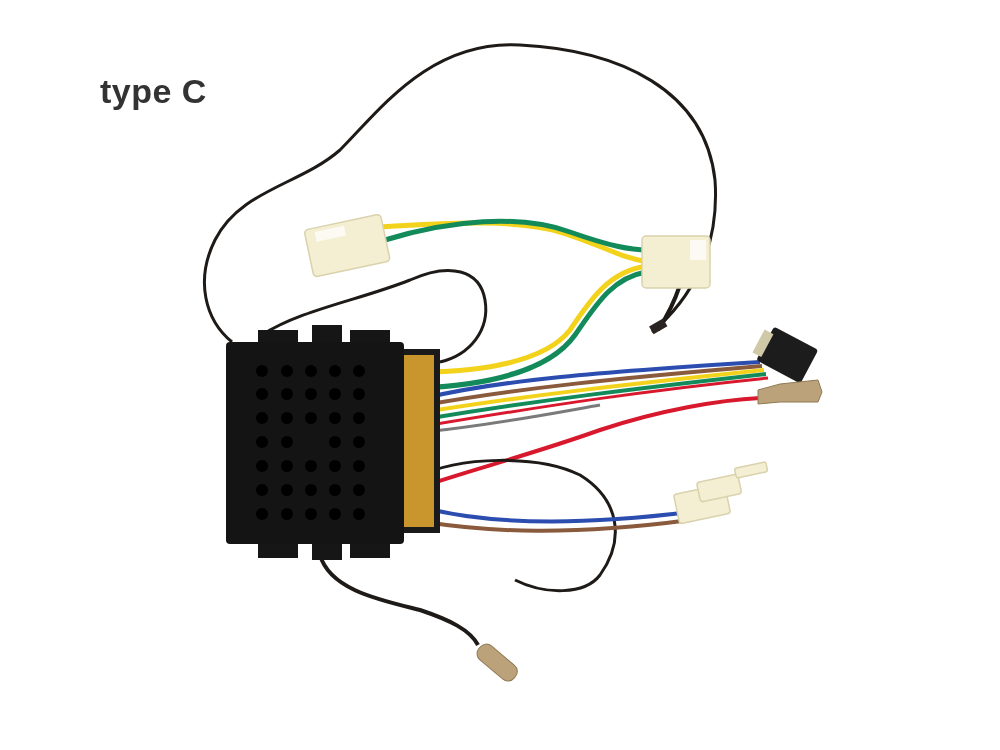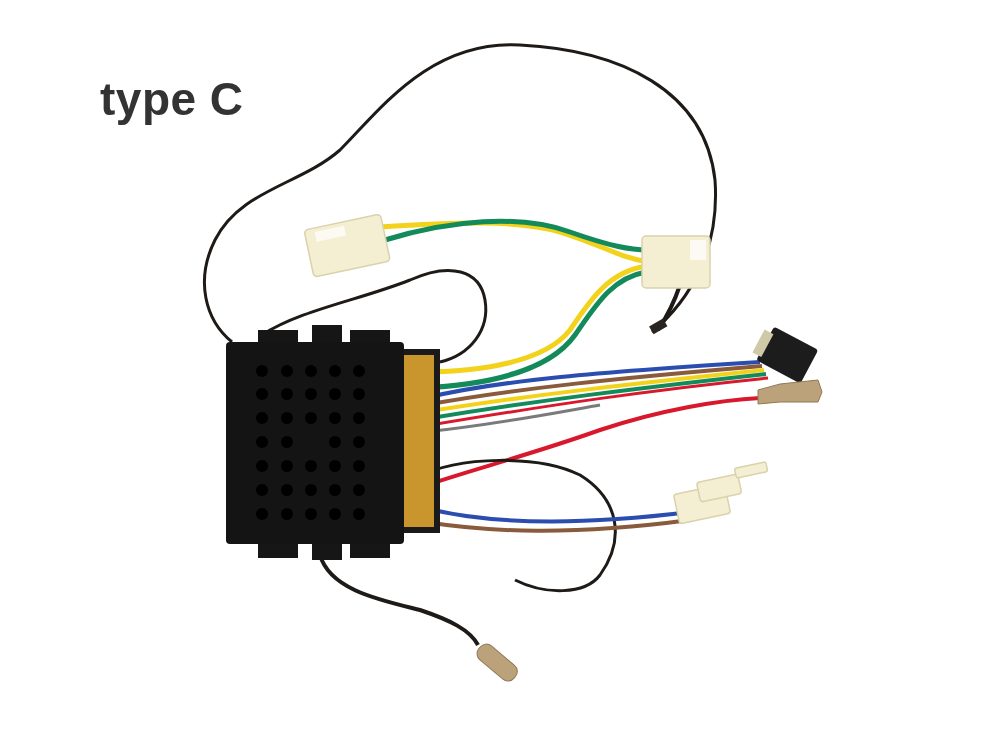--- a/index.html
+++ b/index.html
@@ -1,20 +1,20 @@
 <!DOCTYPE html>
 <html><head>
   <meta charset="utf-8">
   <style>
     html, body { margin: 0; padding: 0; background: #ffffff; }
     body { width: 1000px; height: 750px; position: relative; overflow: hidden; }
     .label {
       position: absolute; left: 100px; top: 72px;
       font-family: "Liberation Sans", sans-serif; font-weight: bold;
-      font-size: 46px; color: #333333; letter-spacing: 0.5px;
+      font-size: 34px; color: #333333; letter-spacing: 0.5px;
     }
     svg.photo { position: absolute; left: 0; top: 0; }
   </style>
 </head>
 <body>
 
 <div class="label">type C</div>
 
 <svg class="photo" width="1000" height="750" viewBox="0 0 1000 750">
 

